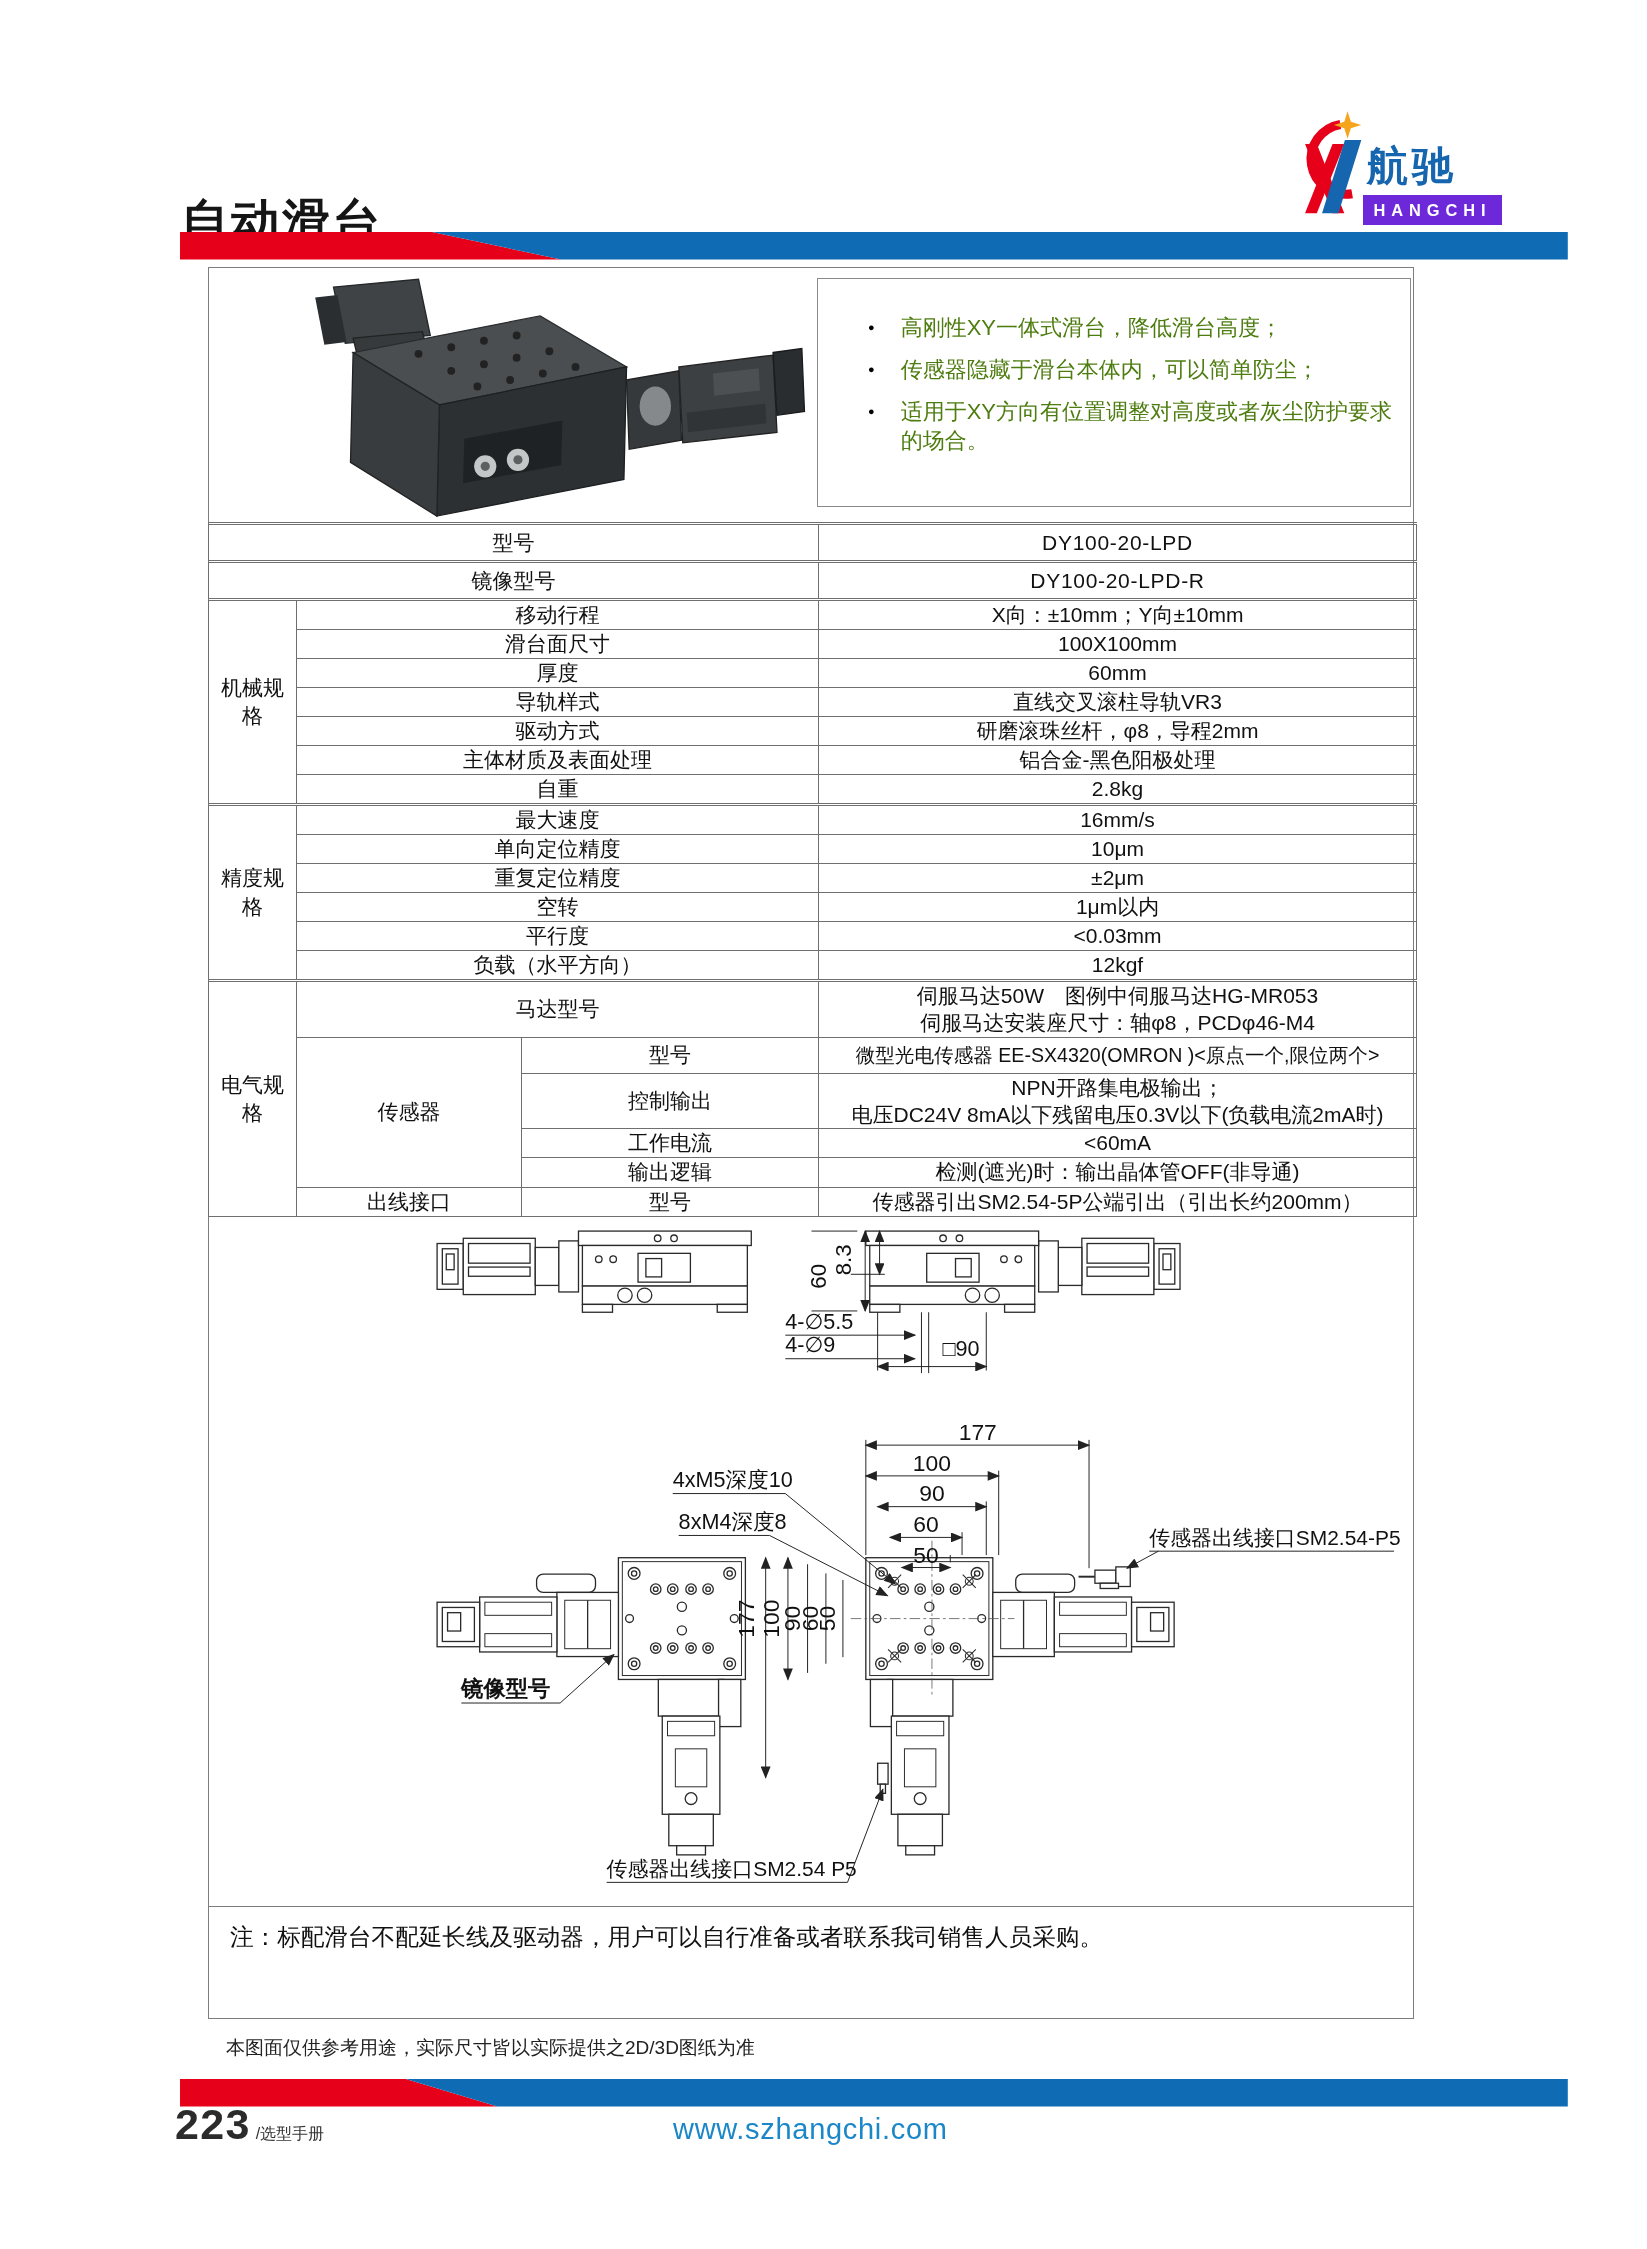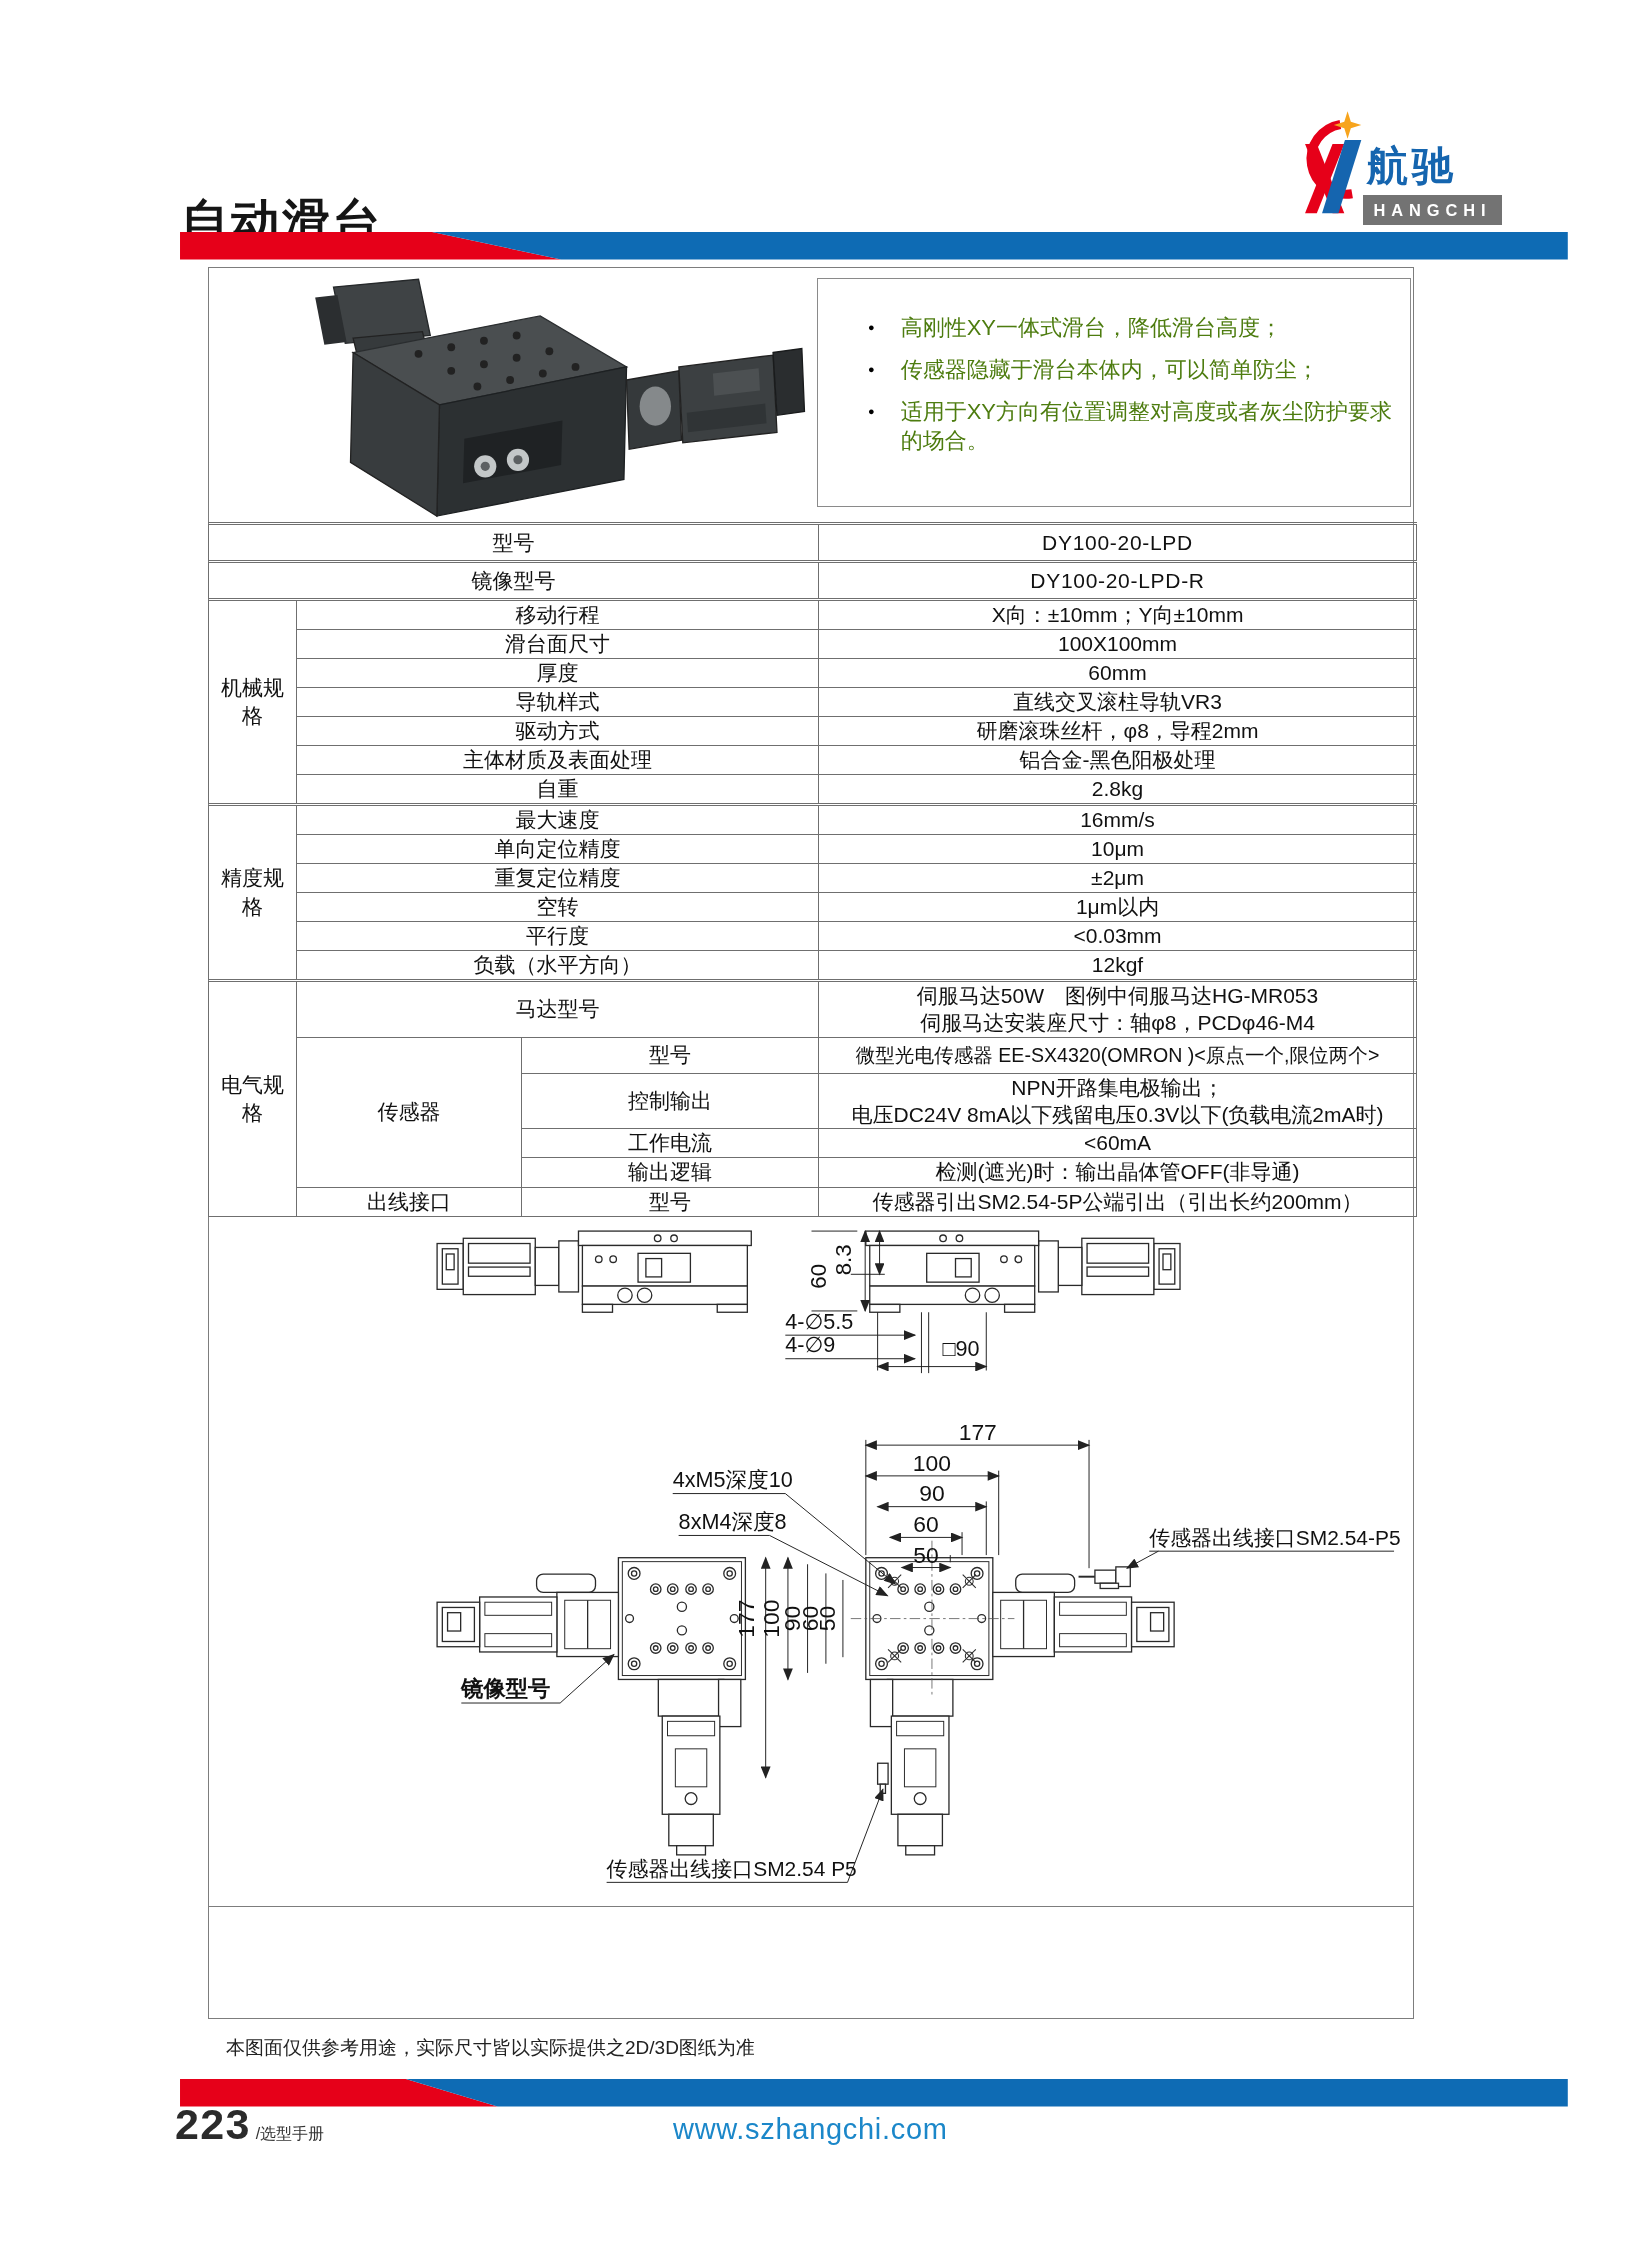--- a/index.html
+++ b/index.html
@@ -3,21 +3,21 @@
 <meta charset="utf-8">
 <style>
   html,body{margin:0;padding:0;background:#fff;}
   .page{position:relative;width:1647px;height:2250px;background:#ffffff;overflow:hidden;
         font-family:"Liberation Sans","DejaVu Sans",sans-serif;color:#111;}
   .abs{position:absolute;}
   
   .title{left:181px;top:156px;font-size:48px;font-weight:700;letter-spacing:2.6px;color:#151515;margin-top:34px;}
   .logo-mark{left:1284px;top:110px;}
   .logo-cn{left:1367px;top:139px;font-size:41px;font-weight:700;color:#1565af;letter-spacing:3.9px;}
-  .logo-box{left:1363px;top:195px;width:139px;height:30px;background:#737373;color:#fff;
+  .logo-box{left:1363px;top:195px;width:139px;height:30px;background:#6d28d9;color:#fff;
             font-size:16.4px;letter-spacing:5.9px;display:flex;align-items:center;justify-content:center;font-weight:600;}
   
   .content-box{left:208px;top:267px;width:1206px;height:1752px;border:1.3px solid #7d7d7d;box-sizing:border-box;}
   .features-box{left:817px;top:278px;width:594px;height:229px;border:1.3px solid #8a8a8a;box-sizing:border-box;
                 padding:34px 0 0 50px;}
   .feature{display:flex;align-items:flex-start;margin-bottom:13px;}
   .feature .dot{font-size:11px;line-height:29px;margin-right:26px;color:#000;}
   .feature .txt{font-size:22px;line-height:29px;color:#4d7c0f;}
   
   table.spec{position:absolute;left:208px;top:522px;width:1207px;border-collapse:collapse;table-layout:fixed;
@@ -421,20 +421,21 @@
     <text x="927" y="2866" font-size="32" fill="#111">传感器出线接口SM2.54 P5</text>
     <line x1="927" y1="2876" x2="1295" y2="2876" stroke="#222" stroke-width="1.5"></line>
     <line x1="1295" y1="2876" x2="1349" y2="2734" stroke="#222" stroke-width="1.5" marker-end="url(#ar)"></line>
 
     <text x="705" y="2592" font-size="34" font-weight="600" fill="#111">镜像型号</text>
     <line x1="705" y1="2602" x2="856" y2="2602" stroke="#222" stroke-width="1.5"></line>
     <line x1="856" y1="2602" x2="938" y2="2528" stroke="#222" stroke-width="1.5" marker-end="url(#ar)"></line>
   </svg>
 
   <div class="abs note-box"></div>
+  <div class="abs note1">注：标配滑台不配延长线及驱动器，用户可以自行准备或者联系我司销售人员采购。</div>
 
   <div class="abs disclaimer">本图面仅供参考用途，实际尺寸皆以实际提供之2D/3D图纸为准</div>
 
   <svg class="abs" style="left:0;top:2079px;" width="1647" height="27.5" viewBox="0 0 2516 42">
     <polygon points="275,0 620,0 760,42 275,42" fill="#e60019"></polygon>
     <polygon points="620,0 2395,0 2395,42 760,42" fill="#0e6bb4"></polygon>
   </svg>
 
   <div class="abs pagenum">
     <span class="n">223</span>

